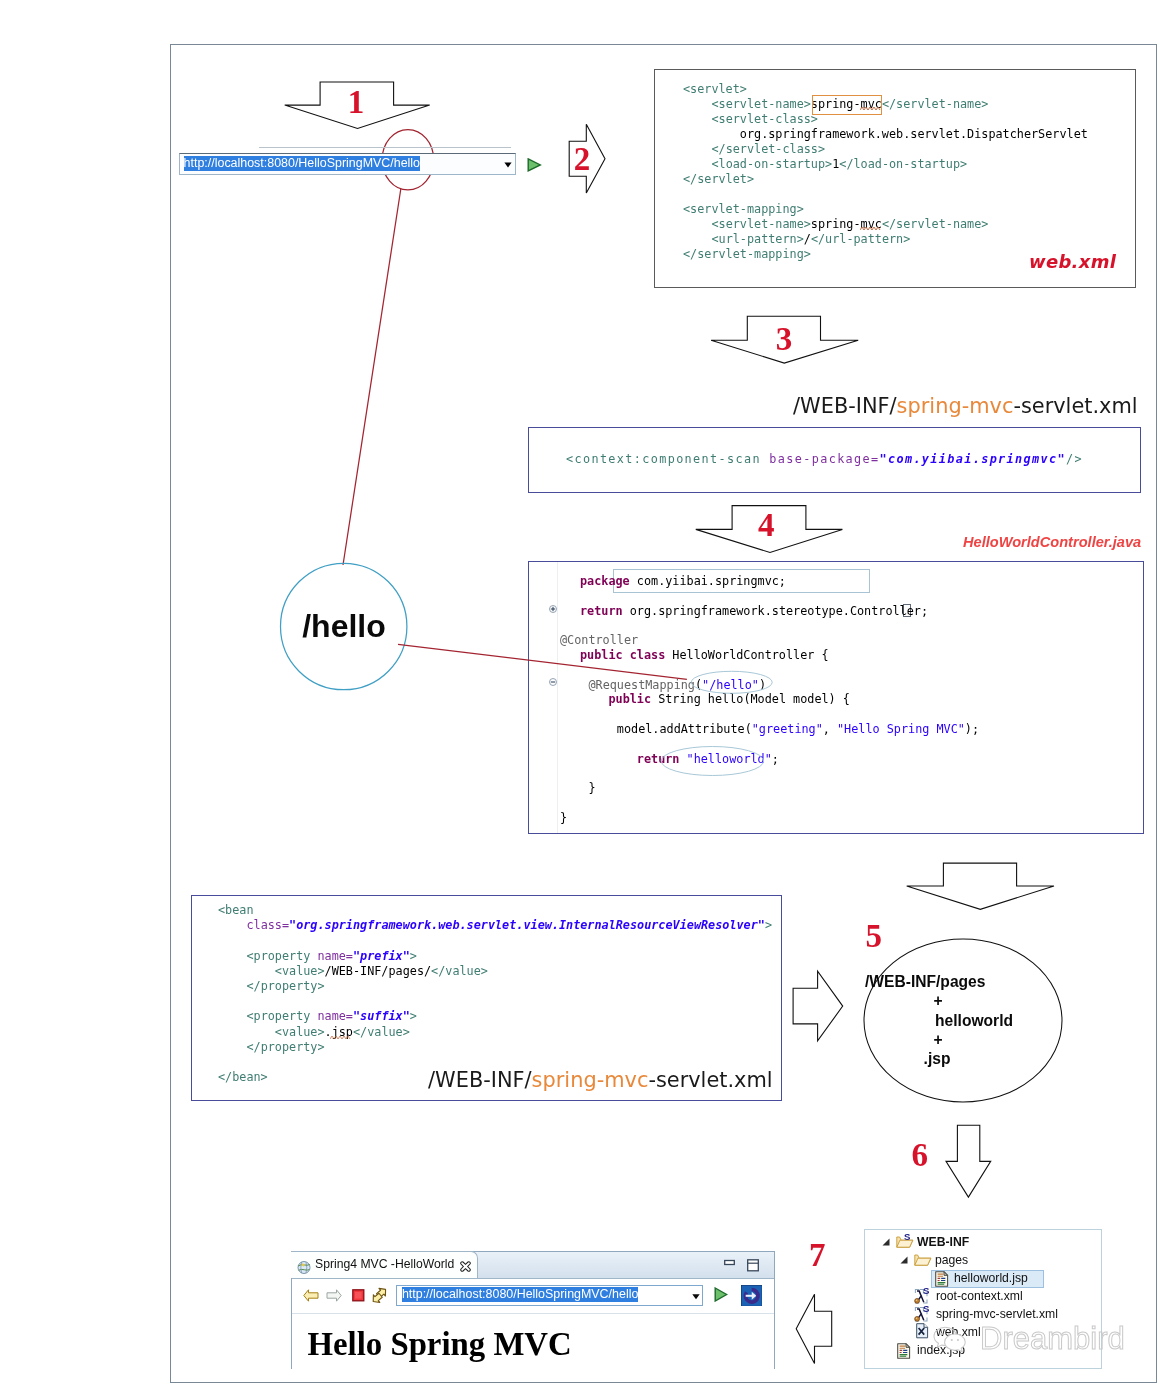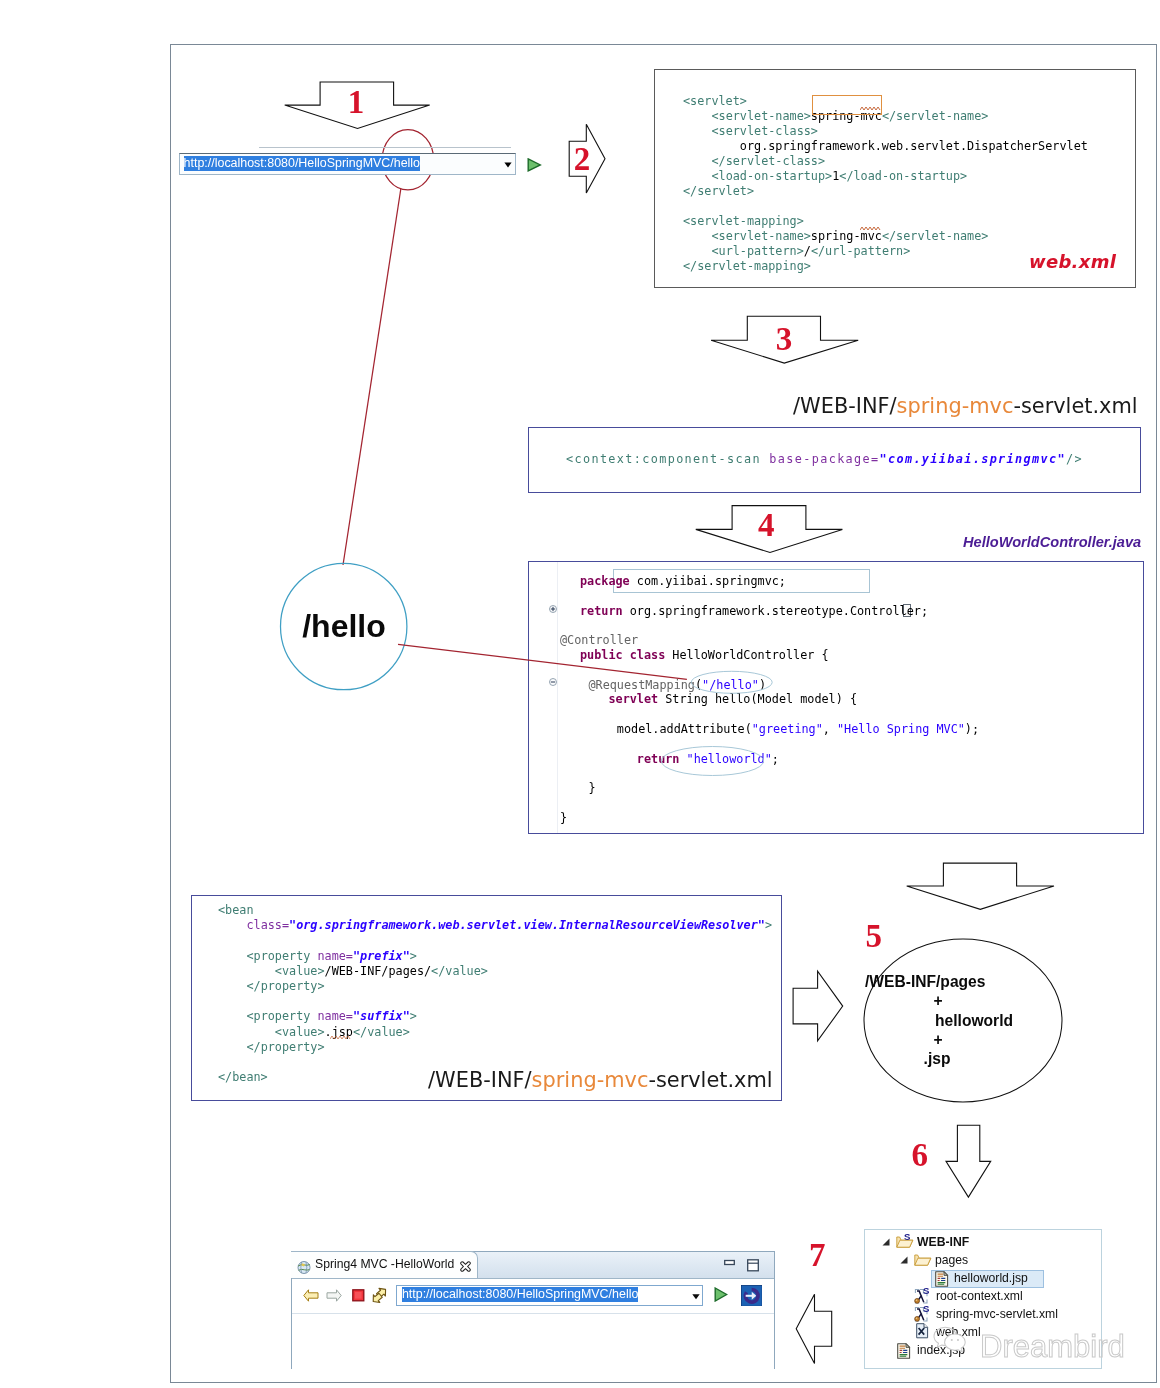--- a/index.html
+++ b/index.html
@@ -59,21 +59,21 @@
   <ellipse cx="407.9" cy="159.7" rx="25.8" ry="30.2" fill="none" stroke="#a32430" stroke-width="1.25"></ellipse>
 
   <line x1="400.8" y1="189" x2="343" y2="565" stroke="#a32430" stroke-width="1.25"></line>
 
   <circle cx="343.7" cy="626.5" r="63.2" fill="none" stroke="#3f9fc4" stroke-width="1.25"></circle>
 
   <ellipse cx="963" cy="1020.5" rx="99" ry="81.5" fill="none" stroke="#111" stroke-width="1.05"></ellipse>
 </svg>
 
 <div id="xmlbox"></div>
-<div class="code" style="left:683px;top:94px;"><span class="tag">&lt;servlet&gt;</span>
+<div class="code" style="left:683px;top:82px;"><span class="tag">&lt;servlet&gt;</span>
     <span class="tag">&lt;servlet-name&gt;</span>spring-mvc<span class="tag">&lt;/servlet-name&gt;</span>
     <span class="tag">&lt;servlet-class&gt;</span>
         org.springframework.web.servlet.DispatcherServlet
     <span class="tag">&lt;/servlet-class&gt;</span>
     <span class="tag">&lt;load-on-startup&gt;</span>1<span class="tag">&lt;/load-on-startup&gt;</span>
 <span class="tag">&lt;/servlet&gt;</span>
 
 <span class="tag">&lt;servlet-mapping&gt;</span>
     <span class="tag">&lt;servlet-name&gt;</span>spring-mvc<span class="tag">&lt;/servlet-name&gt;</span>
     <span class="tag">&lt;url-pattern&gt;</span>/<span class="tag">&lt;/url-pattern&gt;</span>
@@ -91,21 +91,21 @@
 
 <div class="abs" style="left:793px;top:394.5px;font-family:'DejaVu Sans',sans-serif;font-size:20.9px;
             line-height:22px;white-space:nowrap;color:#1a1a1a;">
   <span>/WEB-INF/</span><span style="color:#e8883a;">spring-mvc</span><span>-servlet.xml</span>
 </div>
 
 <div id="ctxbox"></div>
 <div class="code" style="left:566px;top:452px;font-size:11.8px;letter-spacing:1.37px;"><span class="tag">&lt;context:component-scan</span> <span class="attr">base-package=</span><span class="stri">"com.yiibai.springmvc"</span><span class="tag">/&gt;</span></div>
 
 <div class="abs" style="left:963px;top:532.5px;font-family:'Liberation Sans',sans-serif;font-size:14.6px;
-            line-height:18px;font-weight:bold;font-style:italic;color:#4c1d95;">HelloWorldController.java</div>
+            line-height:18px;font-weight:bold;font-style:italic;color:#ef4444;">HelloWorldController.java</div>
 
 <div id="javabox"></div>
 <div class="abs" style="left:557px;top:562px;width:1px;height:271px;background:#eceff4;"></div>
 <svg class="abs" style="left:548.7px;top:605.2px;" width="8" height="8" viewBox="0 0 8 8">
   <circle cx="4" cy="4" r="3.5" fill="#fbfcfd" stroke="#8a9aa8" stroke-width="0.9"></circle>
   <path d="M1.9,4 H6.1 M4,1.9 V6.1" stroke="#1c2f4a" stroke-width="0.95"></path>
 </svg>
 <svg class="abs" style="left:548.7px;top:678.1px;" width="8" height="8" viewBox="0 0 8 8">
   <circle cx="4" cy="4" r="3.5" fill="#fbfcfd" stroke="#8a9aa8" stroke-width="0.9"></circle>
   <path d="M1.9,4 H6.1" stroke="#1c2f4a" stroke-width="0.95"></path>
@@ -117,21 +117,21 @@
 </svg>
 <div class="abs" style="left:613px;top:569px;width:255px;height:22px;border:1px solid #a8c4d4;background:#fff;"></div>
 <div class="code" style="left:560px;top:574px;line-height:14.8px;"><span class="kw">package</span> com.yiibai.springmvc;
 
 <span class="kw">return</span> org.springframework.stereotype.Controller;
 
 <span class="ann">@Controller</span>
 <span class="kw">public class</span> HelloWorldController {
 
     <span class="ann">@RequestMapping</span>(<span class="str">"/hello"</span>)
-    <span class="kw">servlet</span> String hello(Model model) {
+    <span class="kw">public</span> String hello(Model model) {
 
         model.addAttribute(<span class="str">"greeting"</span>, <span class="str">"Hello Spring MVC"</span>);
 
         <span class="kw">return</span> <span class="str">"helloworld"</span>;
 
     }
 
 }</div>
 
 <div id="beanbox"></div>
@@ -267,21 +267,21 @@
              L6.0,29.0 L11.6,26.2 C13.0,26.6 14.5,26.8 16.0,26.8
              C24.0,26.8 30.0,21.6 30.0,15.4 C30.0,9.2 24.0,4.0 16.0,4.0 Z" fill="none" stroke="#c9c9c9" stroke-width="1.3"></path>
     <circle cx="11.4" cy="12.4" r="1.5" fill="#c9c9c9"></circle>
     <circle cx="20.4" cy="12.4" r="1.5" fill="#c9c9c9"></circle>
     <path d="M28.0,12.6 C35.2,12.6 41.0,17.2 41.0,22.6 C41.0,25.8 39.0,28.6 36.0,30.4
              L37.2,34.6 L32.2,32.2 C31.0,32.5 29.6,32.7 28.2,32.7
              C21.0,32.7 15.2,28.1 15.2,22.7 C15.2,17.3 21.0,12.6 28.0,12.6 Z" fill="#ffffff" stroke="#c9c9c9" stroke-width="1.3"></path>
     <circle cx="24.2" cy="20.0" r="1.3" fill="#c9c9c9"></circle>
     <circle cx="32.0" cy="20.0" r="1.3" fill="#c9c9c9"></circle>
   </svg>
-  <div class="abs" style="left:52px;top:10px;font-family:'Liberation Sans',sans-serif;font-size:31px;
+  <div class="abs" style="left:52px;top:2px;font-family:'Liberation Sans',sans-serif;font-size:31px;
               line-height:33px;color:transparent;white-space:nowrap;
               -webkit-text-stroke:1px #c9c9c9;">Dreambird</div>
 </div>
 
 <div class="abs" style="left:291px;top:1251px;width:484px;height:118px;background:#fff;
             border:1px solid #8fa8bd;border-bottom:none;box-sizing:border-box;">
   <div class="abs" style="left:0;top:0;width:482px;height:26px;
               background:linear-gradient(#eaf1f8,#d3e0ed);border-bottom:1px solid #9fb6c8;"></div>
 
   <div class="abs" style="left:-1px;top:-1px;width:187px;height:27px;background:#fdfefe;
@@ -343,20 +343,22 @@
   </svg>
   <svg class="abs" style="left:448.8px;top:32.7px;" width="21.3" height="21.4" viewBox="0 0 21 21">
      <rect x="0" y="0" width="21" height="21" fill="#1c62b4"></rect>
      <rect x="0" y="0" width="21" height="21" fill="none" stroke="#0d2f64" stroke-width="1"></rect>
      <path d="M10.5,4.4 A6.2,6.2 0 1 1 5.4,7.2" fill="none" stroke="#3a2a8a" stroke-width="3.6"></path>
      <path d="M4.6,10.6 L14.0,10.6" stroke="#e8eefc" stroke-width="2.0"></path>
      <path d="M10.6,6.6 L15.0,10.6 L10.6,14.6" fill="#e8eefc"></path>
   </svg>
 
   <div class="abs" style="left:0;top:61px;width:482px;height:1px;background:#d7e1ea;"></div>
+  <div class="abs" style="left:15.5px;top:72.5px;font-family:'Liberation Serif',serif;font-weight:bold;
+              font-size:32.8px;line-height:38px;color:#000;white-space:nowrap;">Hello Spring MVC</div>
 </div>
 
 <div class="abs" style="left:281px;top:608px;width:126px;text-align:center;
             font-family:'Liberation Sans',sans-serif;font-weight:bold;font-size:32px;
             line-height:36px;color:#0a0a0a;">/hello</div>
 
 <div class="abs" style="left:866px;top:972px;width:200px;
             font-family:'Liberation Sans',sans-serif;font-weight:bold;font-size:15.6px;
             line-height:19.3px;color:#0a0a0a;">
   <div style="position:absolute;left:0;top:0;width:200px;text-align:left;margin-left:-1px;">/WEB-INF/pages</div>

